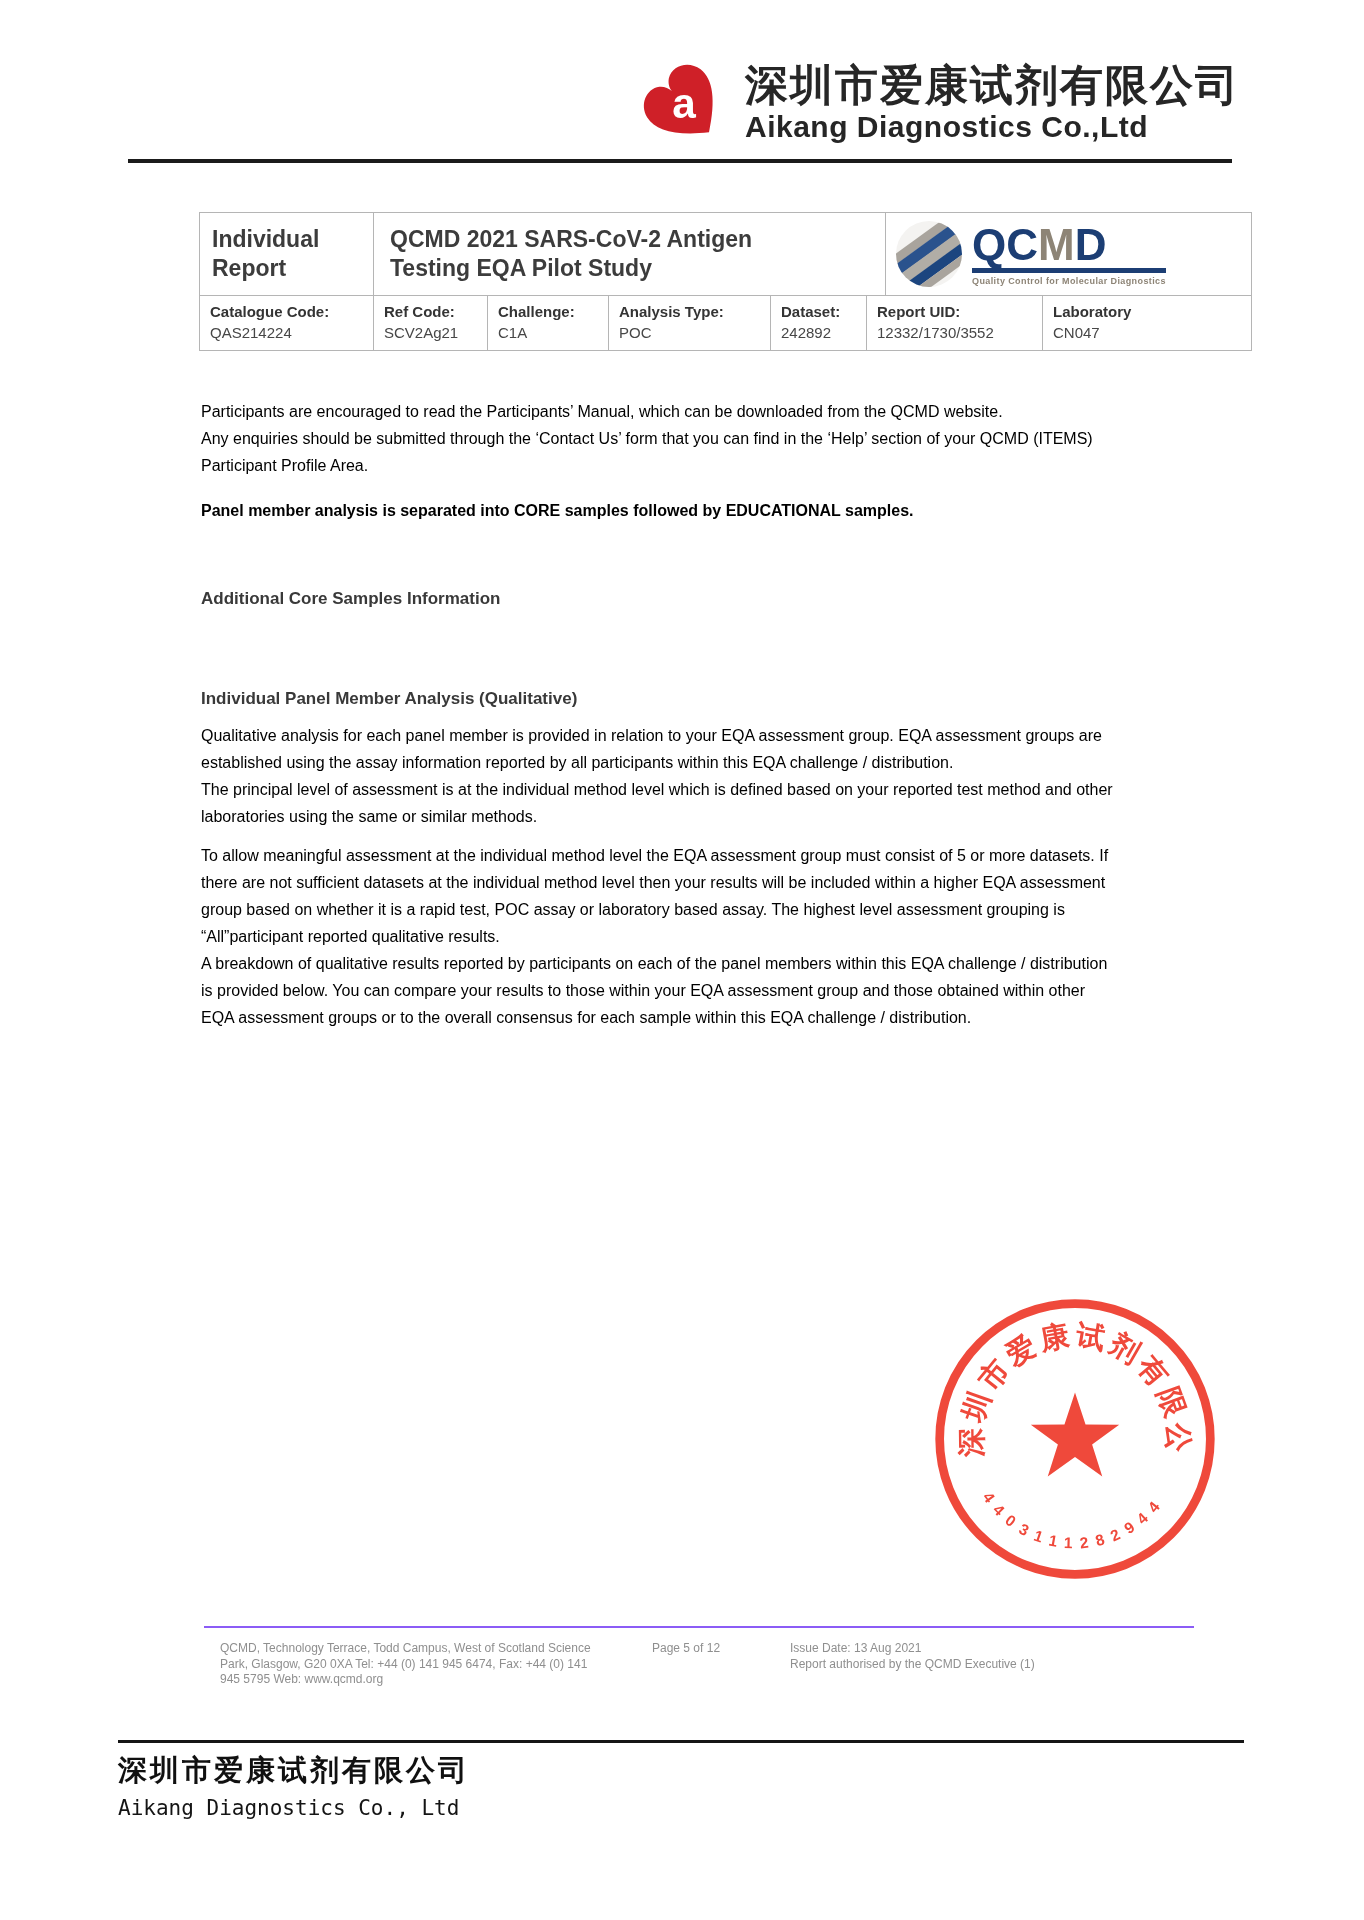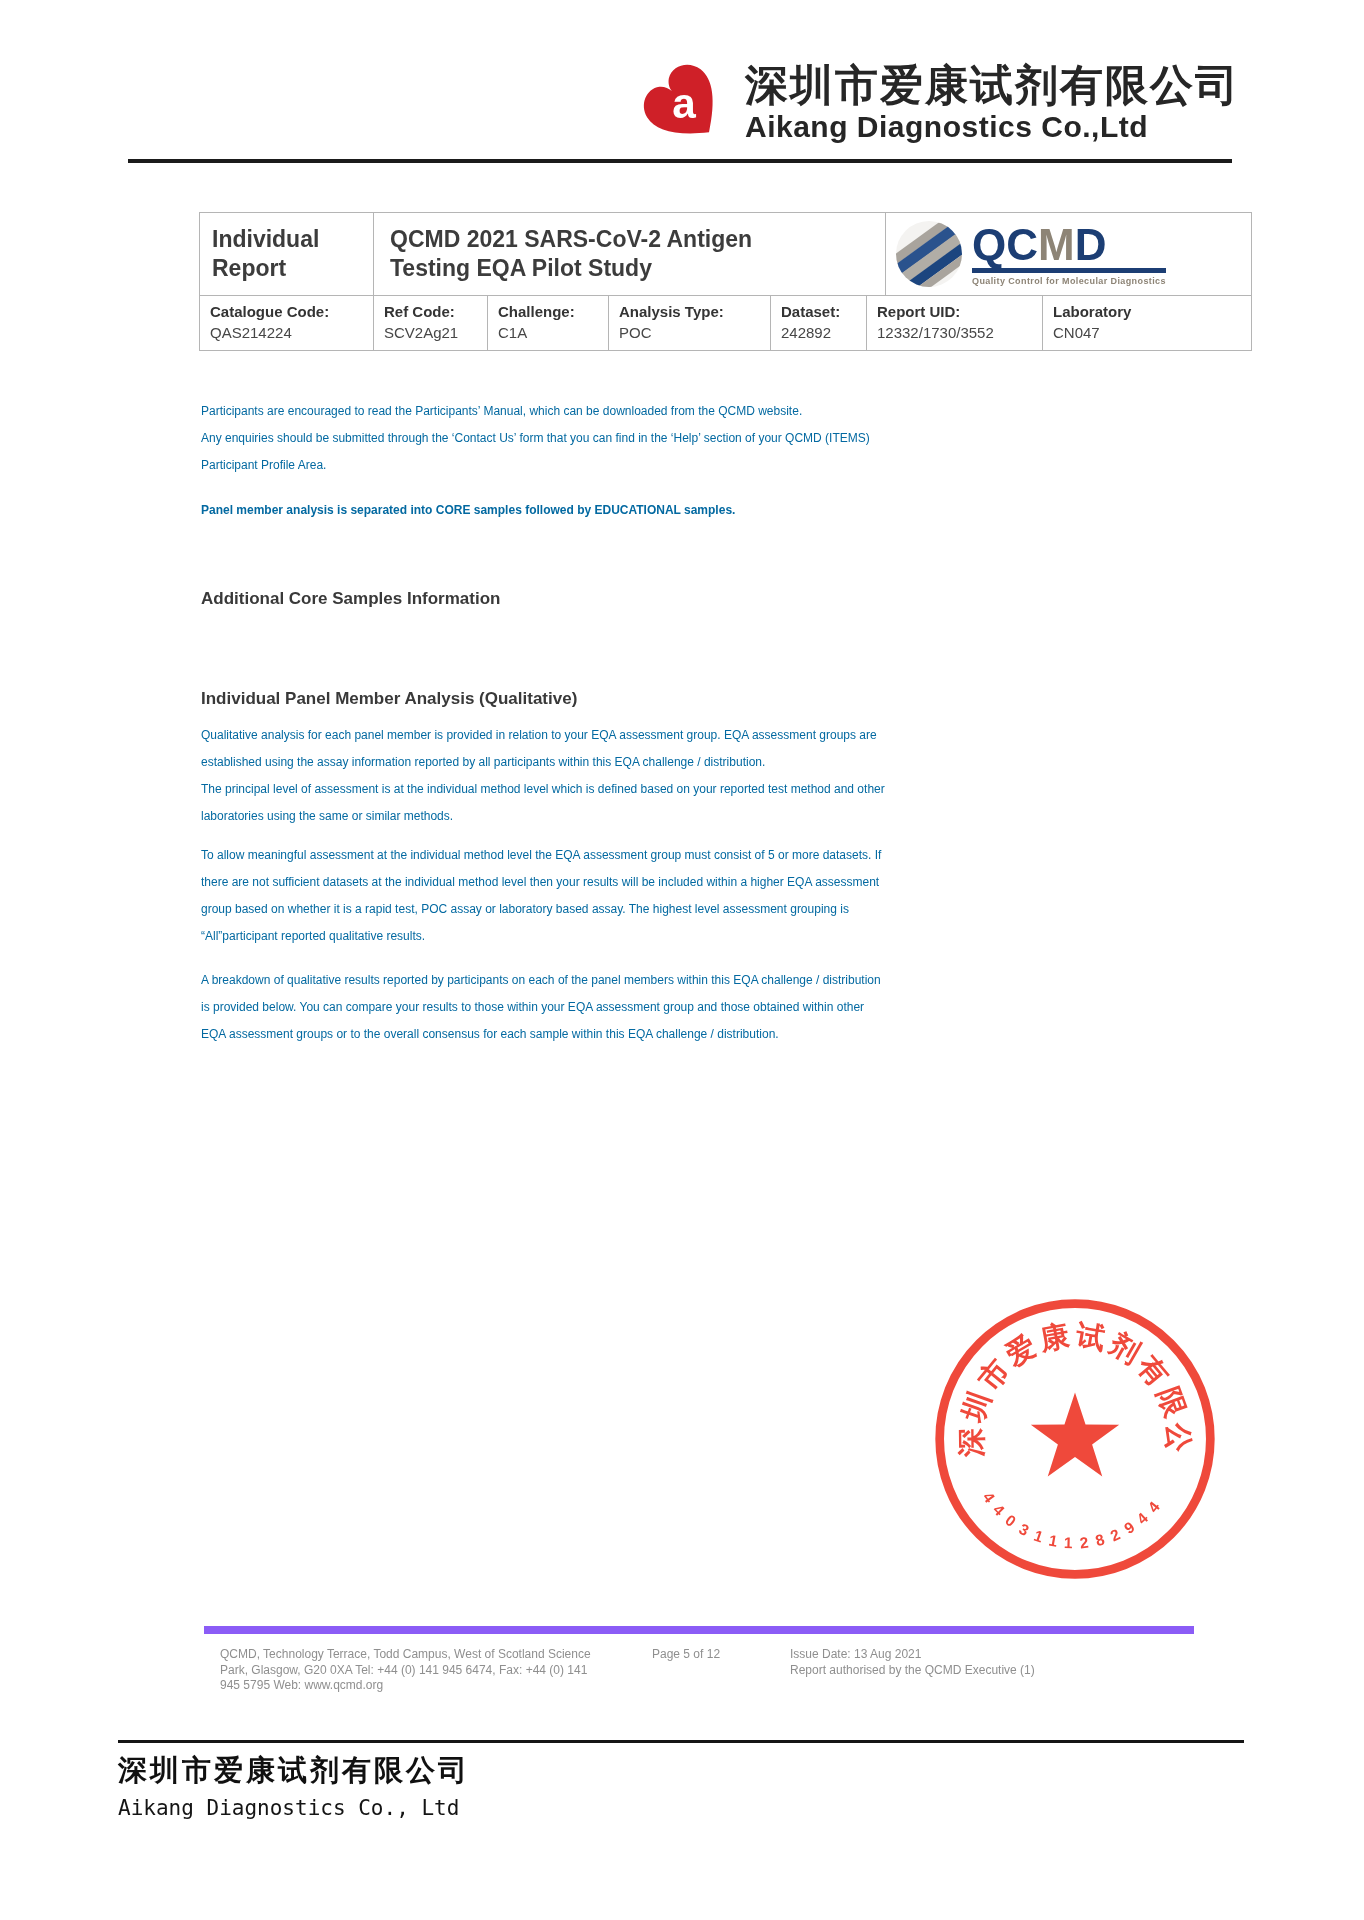--- a/index.html
+++ b/index.html
@@ -40,32 +40,32 @@
   .rrow2 .rcell { border-left:none; }
   .rrow2 .rcell:first-child { border-left:1.5px solid #b5b5b5; }
   .fcell { padding:7px 10px; height:56px; }
   .flabel { font-weight:bold; color:#343434; font-size:15px; }
   .fvalue { margin-top:4px; color:#474747; font-size:15px; }
   .w0{width:175px}.w1{width:114px}.w2{width:121px}.w3{width:162px}.w4{width:96px}.w5{width:176px}.w6{width:209px}
 
   
   .body-copy { position:absolute; top:384px; left:201px; width:1012px; }
   .h-sec { font-size:17px; font-weight:bold; color:#393939; line-height:20px; }
-  .body-copy p { font-size:12px; line-height:27px; color:#0369a1; white-space:pre-line; }
+  .body-copy p { font-size:16px; line-height:27px; color:#000000; white-space:pre-line; }
   .p1 { margin-top:14px; } .p2 { margin-top:18px;font-weight:bold; }
   .h-add { margin-top:65px; } .h-ipma { margin-top:80px; }
-  .p3 { margin-top:13px; } .p4 { margin-top:12px; } .p5 { margin-top:17px; }
+  .p3 { margin-top:13px; } .p4 { margin-top:12px; } .p5 { }
 
   
   .seal { position:absolute; top:1294px; left:930px; width:290px; height:290px; opacity:0.92; }
   .seal text { font-family:"Liberation Sans", sans-serif; }
 
   
   .footer { position:absolute; top:1626px; left:204px; width:990px; height:90px;
-            border-top:8px solid #8b5cf6; font-size:12px; line-height:15.5px; color:#8f8f8f; }
+            border-top:2px solid #8b5cf6; font-size:12px; line-height:15.5px; color:#8f8f8f; }
   .f-addr { position:absolute; left:16px; top:13px; white-space:pre-line; }
   .f-page { position:absolute; left:448px; top:13px; }
   .f-issue { position:absolute; left:586px; top:13px; white-space:pre-line; }
 
   
   .bottom { position:absolute; top:1740px; left:118px; width:1126px; border-top:3px solid #151515; padding-top:8px; }
   .bottom-zh { font-size:29px; font-weight:bold; color:#101010; letter-spacing:3px; }
   .bottom-en { font-family:"DejaVu Sans Mono", monospace; font-size:21px; color:#141414; margin-top:5px; }
 </style>
 </head>

